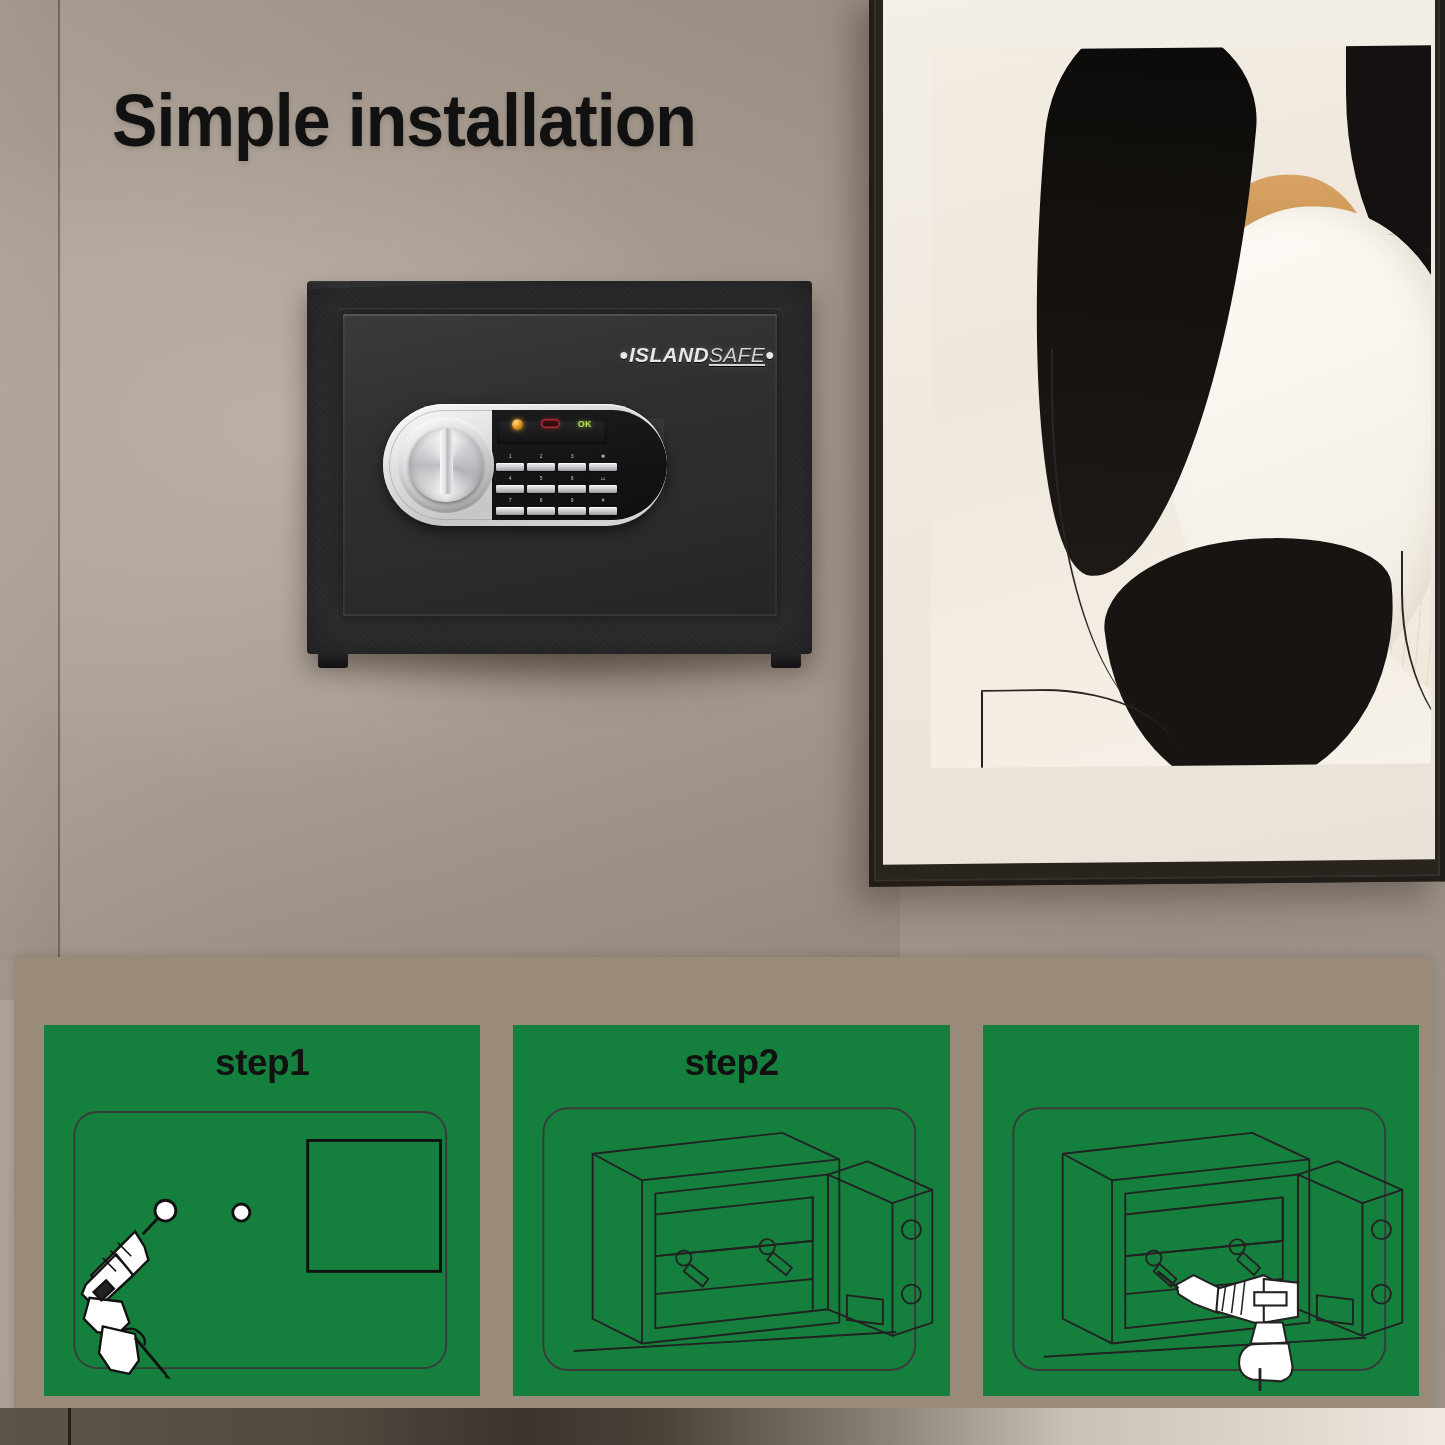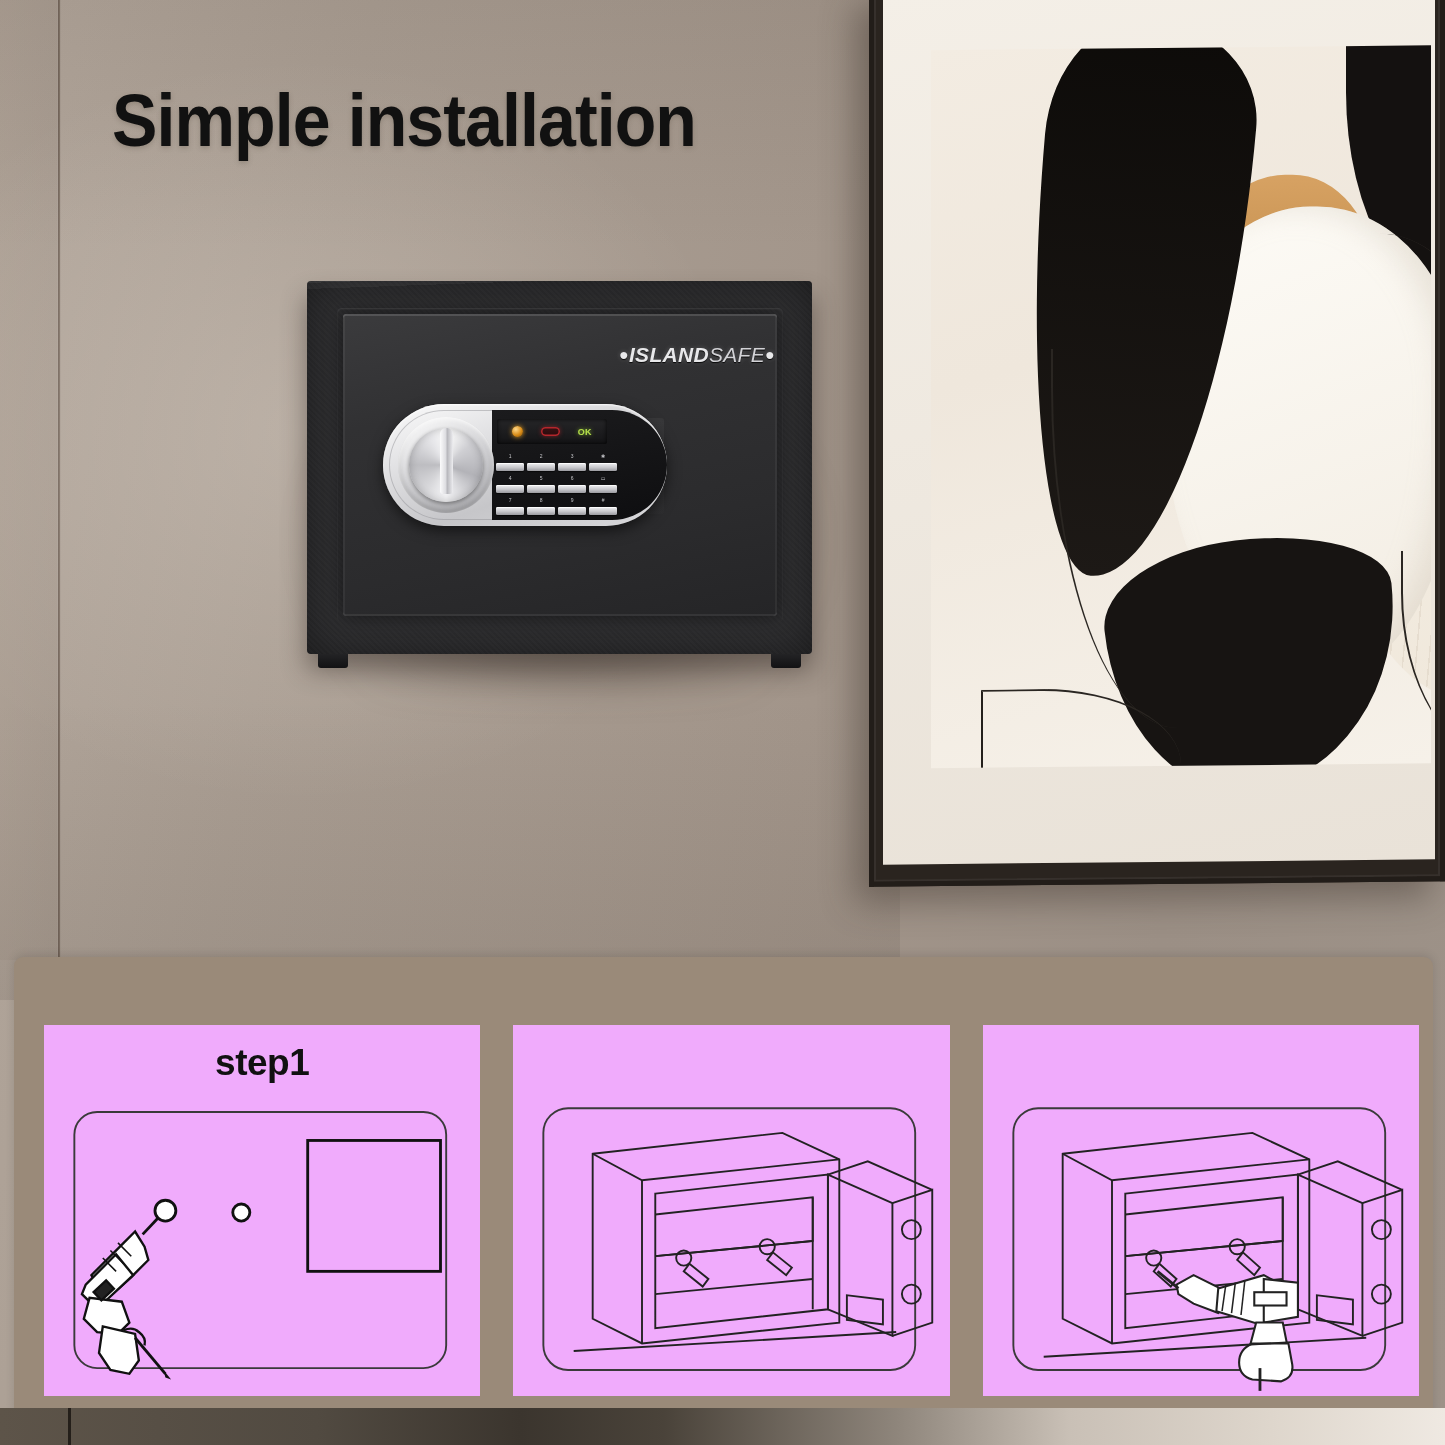--- a/index.html
+++ b/index.html
@@ -152,21 +152,21 @@
   #logo-plate {
     position:absolute; left:607px; top:333px; width:180px; height:44px;
     display:flex; align-items:center; justify-content:center;
   }
   #logo-text {
     font-size:21px; letter-spacing:.3px;
     color:#e8e8ea; white-space:nowrap;
     text-shadow:0 1px 1px rgba(0,0,0,.9), 0 0 5px rgba(255,255,255,.22);
     font-style:italic; font-weight:bold;
   }
-  #logo-text .light { font-weight:normal; color:#d2d2d6; }
+  #logo-text .light { font-weight:normal; color:#d2d2d6;text-decoration:underline; }
   #logo-text .dot { font-weight:normal; font-style:normal; font-size:16px; vertical-align:2px; }
 
   
   #lock-pill {
     position:absolute; left:383px; top:404px; width:284px; height:122px;
     border-radius:61px;
     background:linear-gradient(160deg,#fcfcfc 0%,#e3e3e5 28%,#c6c6c9 62%,#d9d9dc 100%);
     box-shadow:0 5px 14px rgba(0,0,0,.55), inset 0 1px 2px rgba(255,255,255,.9);
   }
   #lock-pill::after{
@@ -200,21 +200,21 @@
   #keypad-face {
     position:absolute; left:492px; top:410px; width:175px; height:110px;
     background:linear-gradient(170deg,#1b1b1d,#0e0e10);
     border-radius:0 58px 58px 0;
   }
   #display {
     position:absolute; left:497px; top:419px; width:110px; height:25px;
     background:linear-gradient(180deg,#262628,#141416);
     border-radius:2px;
     box-shadow:inset 0 0 4px rgba(0,0,0,.9);
-    display:flex; align-items:center; justify-content:space-around;
+    display:flex; justify-content:space-around;
     padding:0 6px;
   }
   #led-amber {
     width:11px; height:11px; border-radius:50%;
     background:radial-gradient(circle at 35% 30%, #ffd98a, #d98c18 55%, #7a4a06);
     box-shadow:0 0 5px rgba(255,178,40,.85);
   }
   #led-red {
     width:19px; height:9px; border-radius:5px;
     background:linear-gradient(180deg,#3a1214,#2a0b0d);
@@ -270,21 +270,21 @@
     position:absolute; left:14px; top:957px; width:1419px; height:488px;
     background:#9a8a79;
     border-radius:9px 9px 0 0;
     box-shadow:0 -2px 10px rgba(0,0,0,.12);
   }
   #steps-row {
     position:absolute; left:14px; top:68px; width:1391px; height:371px;
     display:flex; gap:17px;
   }
   .step-card {
-    flex:1 1 0; background:#f0abfc; position:relative; overflow:hidden;margin-left:16px;
+    flex:1 1 0; background:#15803d; position:relative; overflow:hidden;margin-left:16px;
   }
   .step-title {
     position:absolute; top:17px; left:0; width:100%;
     text-align:center; font-size:37px; font-weight:bold; color:#111;
     letter-spacing:-.5px;
   }
   .step-art { position:absolute; left:0; top:66px; width:100%; height:300px; }
   .step-art svg { width:100%; height:100%; display:block; }
 
   
@@ -432,20 +432,21 @@
             <g stroke="#111" stroke-width="1.6">
               <line x1="70" y1="160" x2="84" y2="174"></line>
               <line x1="78" y1="152" x2="92" y2="166"></line>
               <line x1="62" y1="168" x2="76" y2="182"></line>
             </g>
           </svg>
         </div>
       </div>
 
       <div class="step-card">
+        <div class="step-title">step2</div>
         <div class="step-art">
           <svg viewBox="0 0 460 300" preserveAspectRatio="xMidYMid meet">
             <rect x="32" y="10" width="392" height="276" rx="26" ry="26" fill="none" stroke="#3a3a3a" stroke-width="2"></rect>
             <g fill="none" stroke="#222" stroke-width="2">
 
               <path d="M84 58 L284 36 L344 64 L344 236 L136 258 L84 232 Z"></path>
               <path d="M84 58 L136 86 L344 64"></path>
               <path d="M136 86 L136 258"></path>
 
               <path d="M150 100 L332 80 L332 222 L150 242 Z"></path>

